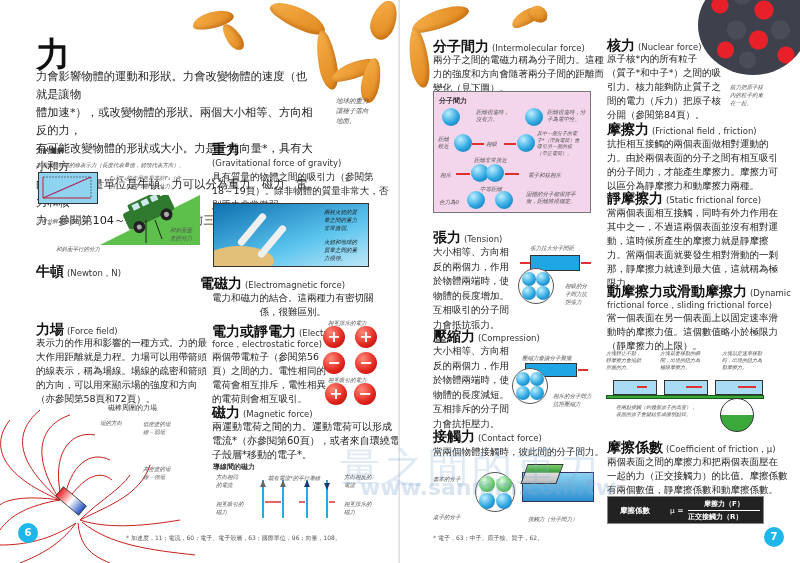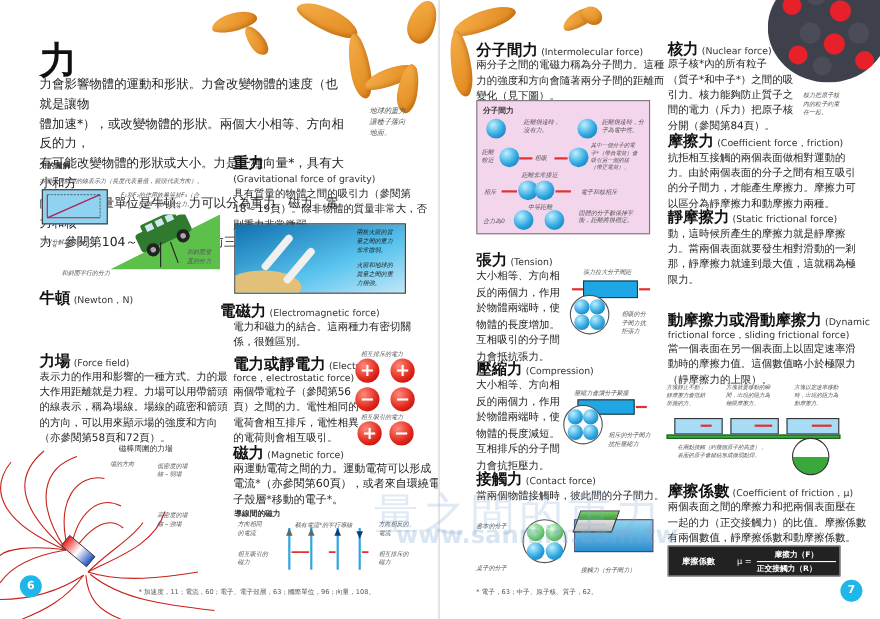--- a/index.html
+++ b/index.html
@@ -168,21 +168,21 @@
     <div class="cap" style="position:absolute;left:110px;top:34px;font-size:5.5px;line-height:8px;color:#222;">
       <div>火箭和地球的</div>
       <div>質量之間的重</div>
       <div>力很強。</div>
     </div>
   </div>
 
   <div class="abs h" style="left:200px;top:274px;">
     <span>電磁力</span><span class="en">(Electromagnetic force)</span>
   </div>
-  <div class="abs body" style="left:212px;top:291px;font-size:9.5px;line-height:14px;">
+  <div class="abs body" style="left:212px;top:291px;font-size:9.5px;line-height:14px;text-align:center;">
     <div>電力和磁力的結合。這兩種力有密切關</div>
     <div>係，很難區別。</div>
   </div>
 
   <div class="abs h" style="left:212px;top:322px;">
     <span>電力或靜電力</span><span class="en">(Electric</span>
   </div>
   <div class="abs en-line" style="left:212px;top:338px;">force，electrostatic force)</div>
   <div class="abs body" style="left:212px;top:350px;font-size:9.5px;line-height:14px;">
     <div>兩個帶電粒子（參閱第56</div>
@@ -398,33 +398,35 @@
   </div>
   <div class="abs body" style="left:207px;top:52px;font-size:9.5px;line-height:14px;">
     <div>原子核*內的所有粒子</div>
     <div>（質子*和中子*）之間的吸</div>
     <div>引力。核力能夠防止質子之</div>
     <div>間的電力（斥力）把原子核</div>
     <div>分開（參閱第84頁）。</div>
   </div>
 
   <div class="abs h" style="left:207px;top:120px;">
-    <span>摩擦力</span><span class="en">(Coefficient force，friction)</span>
+    <span>摩擦力</span><span class="en">(Frictional field，friction)</span>
   </div>
   <div class="abs body" style="left:207px;top:137px;font-size:9.5px;line-height:14px;">
     <div>抗拒相互接觸的兩個表面做相對運動的</div>
     <div>力。由於兩個表面的分子之間有相互吸引</div>
     <div>的分子間力，才能產生摩擦力。摩擦力可</div>
     <div>以區分為靜摩擦力和動摩擦力兩種。</div>
   </div>
 
   <div class="abs h" style="left:207px;top:189px;">
     <span>靜摩擦力</span><span class="en">(Static frictional force)</span>
   </div>
   <div class="abs body" style="left:207px;top:206px;font-size:9.5px;line-height:14px;">
+    <div>當兩個表面相互接觸，同時有外力作用在</div>
+    <div>其中之一，不過這兩個表面並沒有相對運</div>
     <div>動，這時候所產生的摩擦力就是靜摩擦</div>
     <div>力。當兩個表面就要發生相對滑動的一剎</div>
     <div>那，靜摩擦力就達到最大值，這就稱為極</div>
     <div>限力。</div>
   </div>
 
   <div class="abs h" style="left:207px;top:282px;">
     <span>動摩擦力或滑動摩擦力</span><span class="en">(Dynamic</span>
   </div>
   <div class="abs en-line" style="left:207px;top:299px;">frictional force，sliding frictional force)</div>

